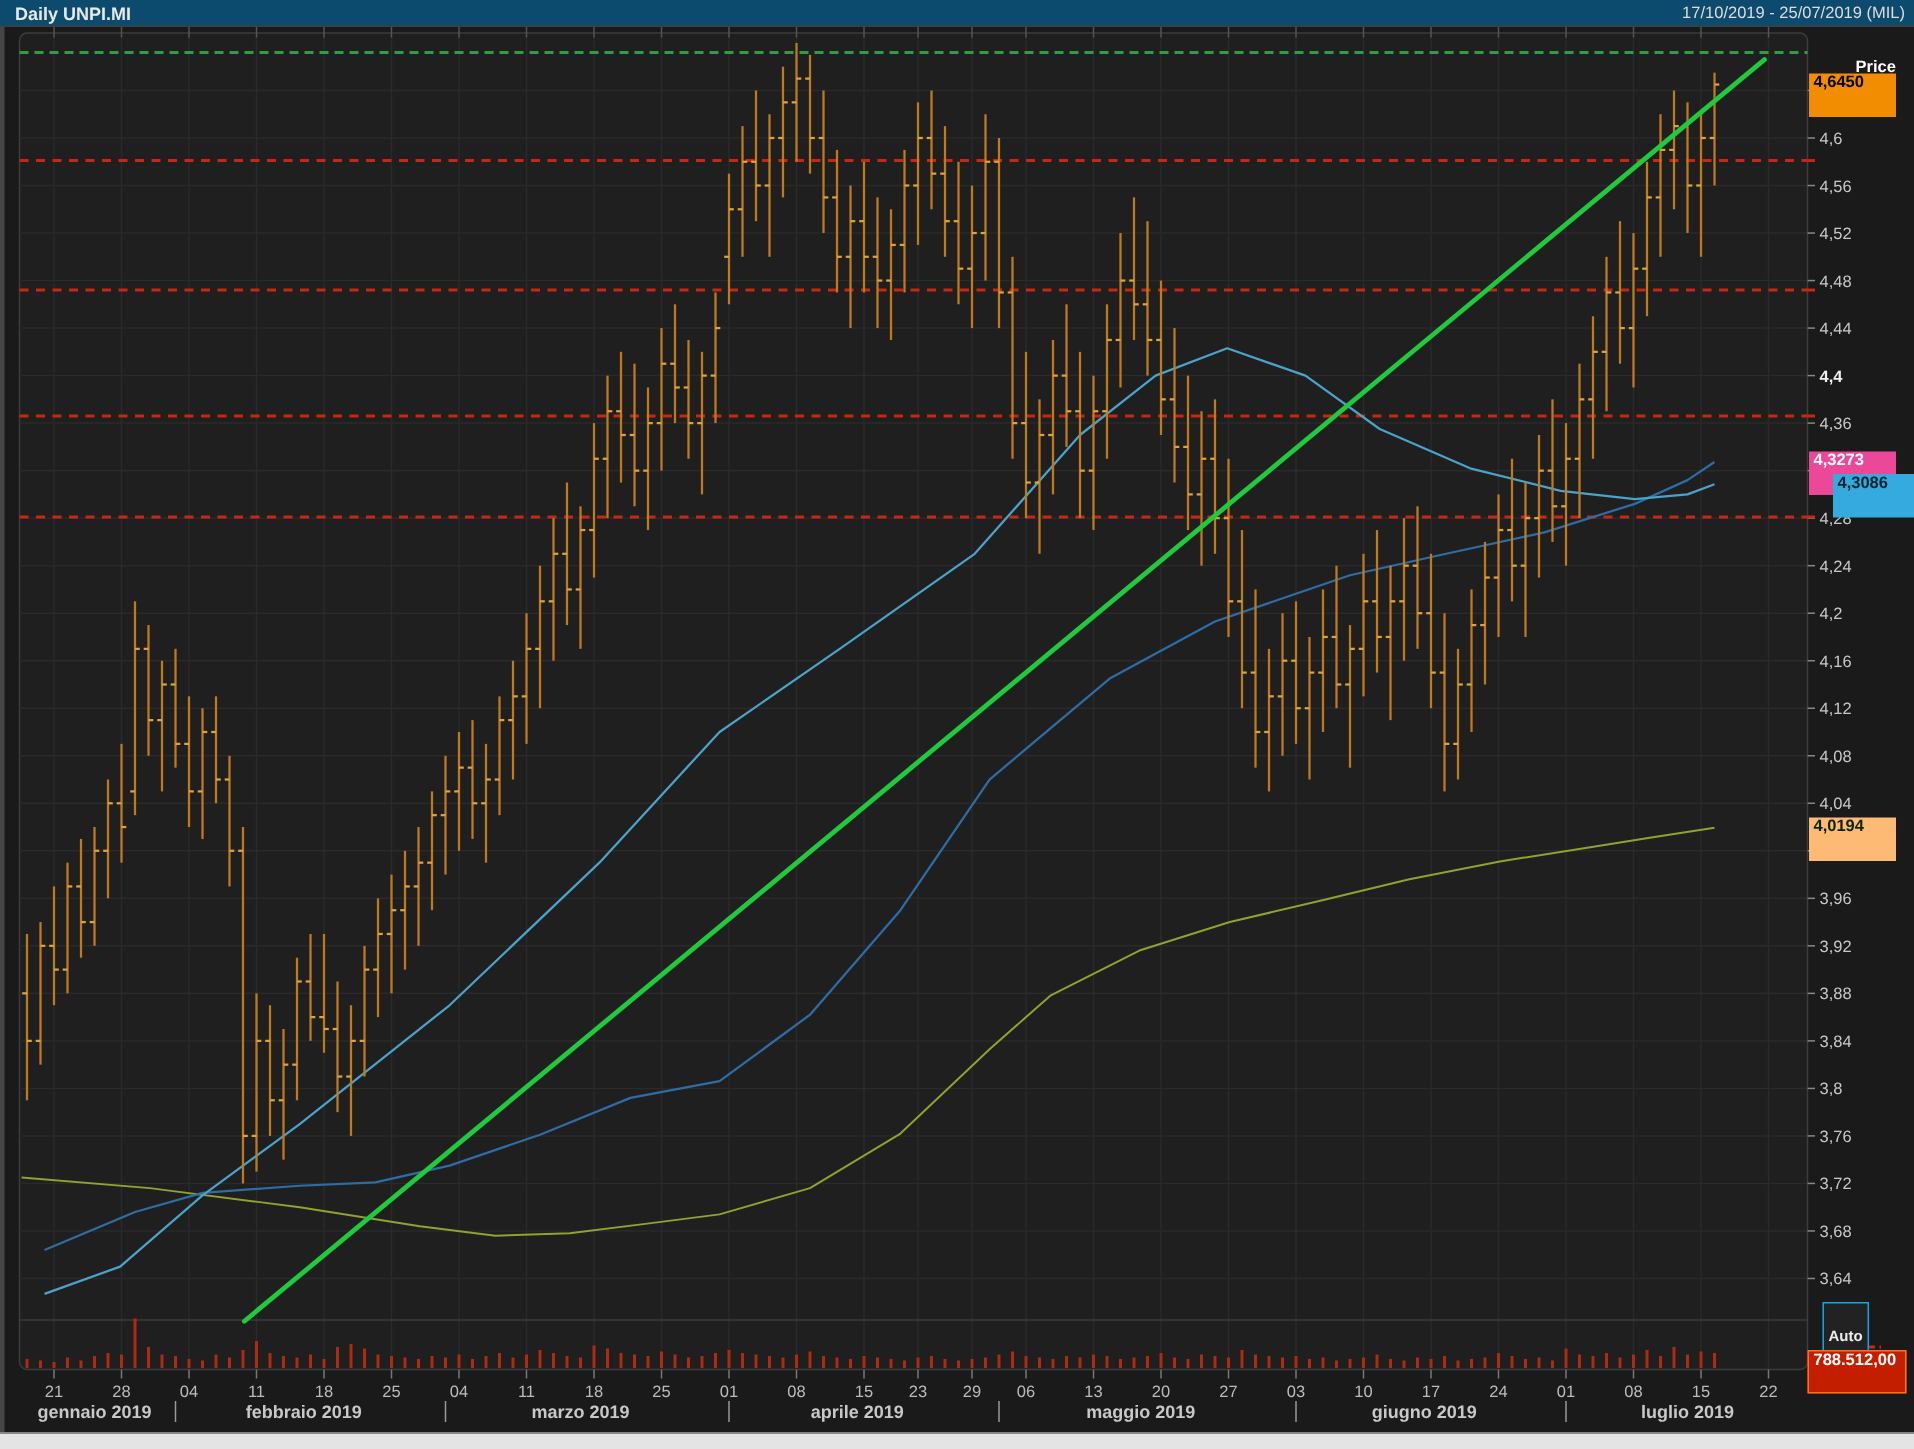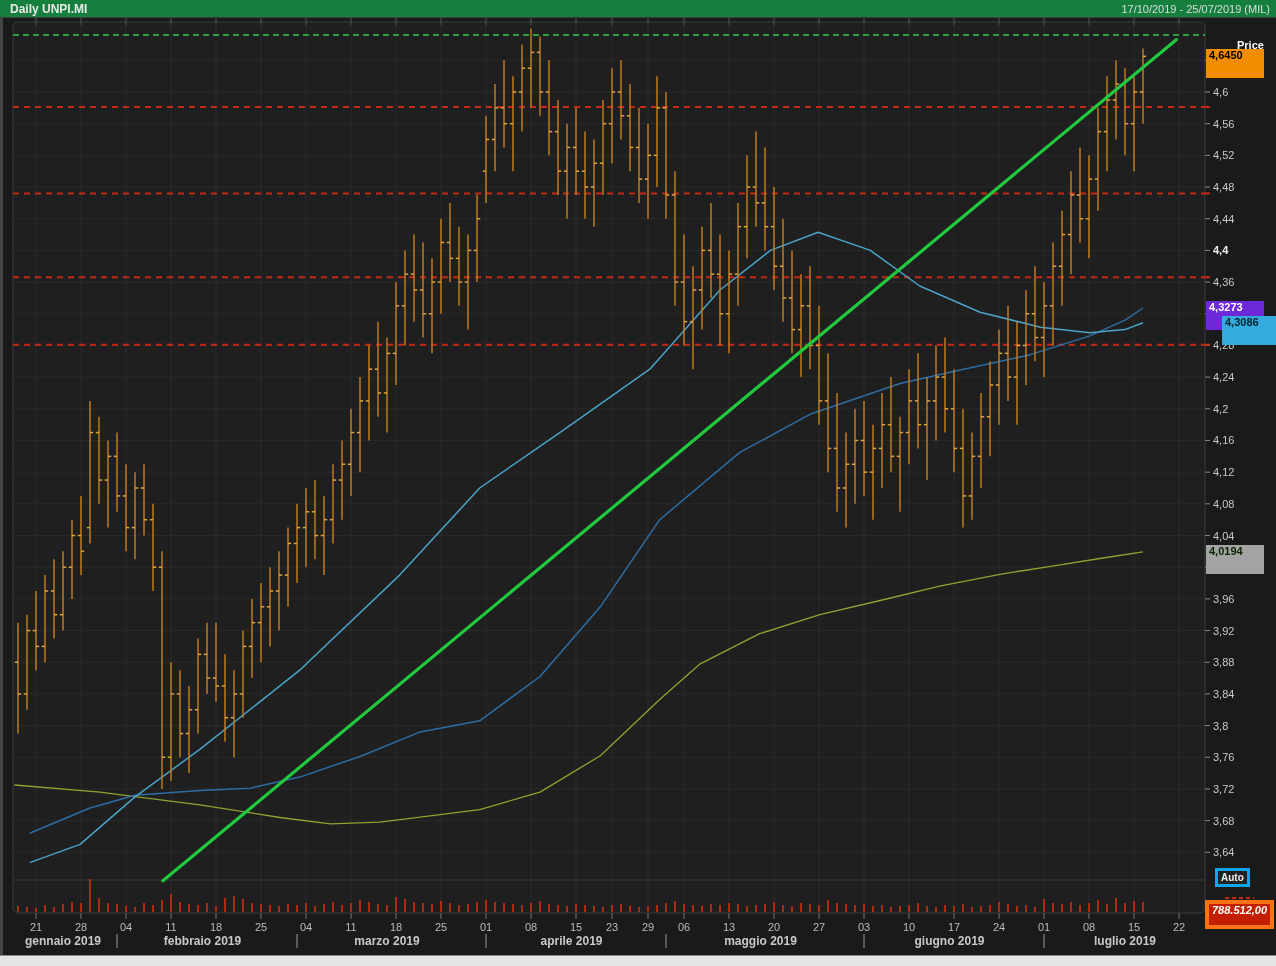--- a/index.html
+++ b/index.html
@@ -1,35 +1,35 @@
 <!DOCTYPE html>
 <html><head>
 <meta charset="utf-8">
 <style>
   html,body{margin:0;padding:0;background:#111;}
   .stage{position:relative;width:1276px;height:966px;background:#1a1a1a;overflow:hidden;
          font-family:"Liberation Sans",sans-serif;}
-  .titlebar{position:absolute;top:0;left:0;width:1276px;height:18px;background:#15803d;
+  .titlebar{position:absolute;top:0;left:0;width:1276px;height:18px;background:#0c4a6e;
             border-bottom:1px solid #3f3f3f;color:#e8e8e8;font-size:12px;font-weight:700;
             display:flex;justify-content:space-between;align-items:center;padding:0;box-sizing:border-box;}
   .titlebar .t{margin-left:10px;}
   .titlebar .r{margin-right:6px;font-weight:400;font-size:11px;color:#ddd;}
   .leftedge{position:absolute;top:18px;left:0;width:3px;height:937px;background:#454545;}
   svg{position:absolute;top:0;left:0;}
   .overlay{position:absolute;font-family:"Liberation Sans",sans-serif;padding-left:25px;}
   .price-label{left:1212px;top:39px;color:#fff;font-size:11px;font-weight:700;}
   .badge{position:absolute;left:1206px;height:29px;min-width:58px;font-size:11px;line-height:13px;
          font-weight:700;padding:0 3px;box-sizing:border-box;}
   .badge-last{background:#f28c00;color:#000;}
-  .badge-ma-steel{background:#6d28d9;color:#fff;}
+  .badge-ma-steel{background:#ec4899;color:#fff;}
   .badge-ma-cyan{background:#35aade;color:#00222e;}
-  .badge-ma-olive{background:#a3a3a3;color:#0a2200;}
-  .badge-vol{background:#c41e00;color:#fff;border:4px solid #f97316;left:1205px;min-width:66px;font-style:italic;}
+  .badge-ma-olive{background:#fdba74;color:#0a2200;}
+  .badge-vol{background:#c41e00;color:#fff;border:1px solid #f97316;left:1205px;min-width:66px;}
   .auto-btn{position:absolute;left:1215px;top:868px;color:#eee;font-size:10px;font-weight:700;
-            border:3px solid #0ea5e9;background:#222;padding:0 3px;height:13px;line-height:13px;}
+            border:1px solid #0ea5e9;background:#222;padding:16px 3px;height:13px;line-height:13px;}
   .statusbar{position:absolute;top:955px;left:0;width:1276px;height:11px;background:#e4e4e4;
              border-top:1px solid #888;box-sizing:border-box;}
 </style>
 </head>
 <body>
 
 <div class="stage">
   <div class="titlebar">
     <span class="t">Daily UNPI.MI</span>
     <span class="r">17/10/2019 - 25/07/2019 (MIL)</span>

